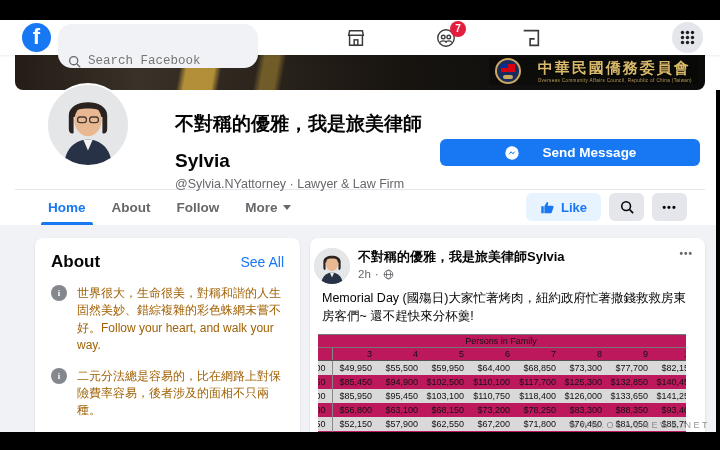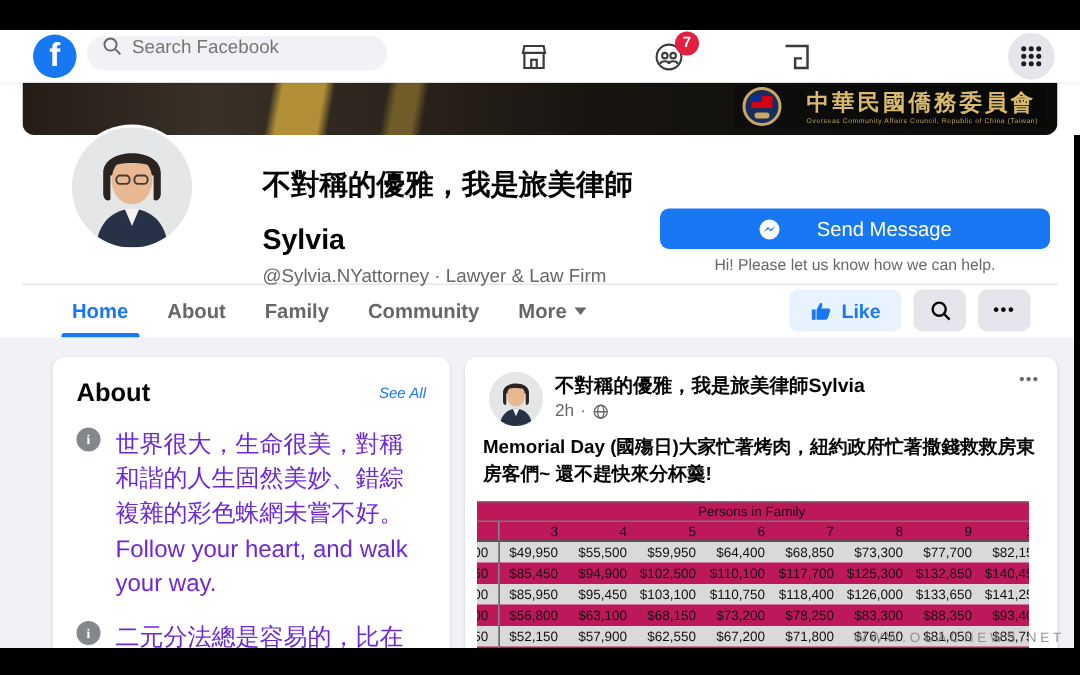--- a/index.html
+++ b/index.html
@@ -9,21 +9,21 @@
 
   
   .bar-black { position:absolute; left:0; width:720px; background:#000; z-index:10; }
   #bar-top { top:0; height:20px; }
   #bar-bottom { top:432px; height:18px; }
   #right-strip { position:absolute; top:90px; left:716px; width:4px; height:360px; background:#000; z-index:9; }
 
   
   #navbar { position:absolute; top:20px; left:0; width:720px; height:35px; background:#fff; box-shadow:0 1px 2px rgba(0,0,0,.08); z-index:5; }
   #fb-logo { position:absolute; top:3px; left:22px; width:29px; height:29px; border-radius:50%; background:#1877f2; color:#fff; font-weight:700; font-size:22px; text-align:center; line-height:27px; }
-  #search-pill { position:absolute; top:4px; left:58px; width:200px; height:23px; border-radius:14px; background:#f0f2f5; display:flex; align-items:flex-start; padding:0 10px; gap:7px; }
+  #search-pill { position:absolute; top:4px; left:58px; width:200px; height:44px; border-radius:14px; background:#f0f2f5; display:flex; align-items:flex-end; padding:0 10px; gap:7px;font-family:Liberation Mono, monospace; }
   #search-pill input { border:none; background:transparent; outline:none; font-size:12.5px; color:#65676b; width:160px; font-family:inherit; }
   .nav-icon { position:absolute; top:7px; width:22px; height:22px; }
   #icon-marketplace { left:345px; }
   #icon-groups { left:435px; }
   #icon-gaming { left:520px; }
   #groups-badge { position:absolute; top:1px; left:450px; min-width:16px; height:16px; background:#e41e3f; border-radius:8px; color:#fff; font-size:10px; font-weight:700; text-align:center; line-height:16px; padding:0 3px; z-index:6; }
   #menu-btn { position:absolute; top:2px; left:672px; width:31px; height:31px; border-radius:50%; background:#e4e6eb; display:flex; align-items:center; justify-content:center; }
 
   
   #cover { position:absolute; top:55px; left:15px; width:690px; height:35px; border-radius:0 0 8px 8px; overflow:hidden;
@@ -38,52 +38,52 @@
   #cover-logo .emblem .hands { position:absolute; bottom:3px; left:6px; width:10px; height:4px; background:#c9a860; border-radius:2px; }
   #cover-logo .org-text { display:flex; flex-direction:column;margin-left:12px; }
   #cover-logo .org-title { color:#d9b96a; font-size:15px; font-weight:700; font-family:"Liberation Serif","DejaVu Serif",serif; letter-spacing:2px; white-space:nowrap; text-shadow:0 1px 1px #000; }
   #cover-logo .org-sub { color:#bfa25d; font-size:4.5px; letter-spacing:.4px; white-space:nowrap; }
 
   
   #avatar-big { position:absolute; top:85px; left:48px; width:80px; height:80px; border-radius:50%; overflow:hidden; z-index:4; background:#e9ebee; box-shadow:0 0 0 2px #fff; }
   #title-block { position:absolute; top:99px; left:175px; z-index:3; }
   #page-title-1, #page-title-2 { font-size:19px; font-weight:700; color:#050505; line-height:1.25;margin-top:13px; }
   #page-handle { margin-top:4px; font-size:12.5px; color:#65676b; }
-  #send-btn { position:absolute; top:139px; left:440px; width:260px; height:27px; background:#1877f2; border:none; border-radius:6px; color:#fff; font-weight:400; font-size:13.5px; display:flex; align-items:center; justify-content:center; gap:23px; cursor:pointer; font-family:inherit; }
+  #send-btn { position:absolute; top:139px; left:440px; width:260px; height:27px; background:#1877f2; border:none; border-radius:6px; color:#fff; font-weight:700; font-size:13.5px; display:flex; align-items:center; justify-content:center; gap:23px; cursor:pointer; font-family:inherit; }
   #help-text { position:absolute; top:171px; left:440px; width:260px; text-align:center; font-size:10.5px; color:#65676b; }
 
   
   #tabbar { position:absolute; top:189px; left:15px; width:690px; height:35px; border-top:1px solid #e4e6eb; background:#fff; }
   #tabs { position:absolute; left:20px; top:0; height:35px; display:flex; }
   .tab { position:relative; height:35px; display:flex; align-items:center; padding:0 13px; font-size:13.5px; font-weight:600; color:#65676b; cursor:pointer; gap:5px; }
   .tab.active { color:#1877f2; }
   .tab.active:after { content:""; position:absolute; left:6px; right:6px; bottom:0; height:3px; background:#1877f2; border-radius:2px 2px 0 0; }
   .caret-down { width:0; height:0; border-left:4px solid transparent; border-right:4px solid transparent; border-top:5px solid #65676b; display:inline-block; }
   #tab-actions { position:absolute; right:18px; top:3px; display:flex; gap:8px; }
   #like-btn { height:28px; padding:0 14px; background:#e7f3ff; border:none; border-radius:6px; color:#1877f2; font-weight:700; font-size:13px; display:flex; align-items:center; gap:6px; cursor:pointer; font-family:inherit; }
   .gray-btn { width:35px; height:28px; background:#e4e6eb; border:none; border-radius:6px; display:flex; align-items:center; justify-content:center; font-size:14px; font-weight:700; color:#050505; cursor:pointer; font-family:inherit; }
 
   
   #content { position:absolute; top:225px; left:0; width:720px; height:225px; background:#f0f2f5; }
   .card { position:absolute; background:#fff; border-radius:8px; box-shadow:0 1px 2px rgba(0,0,0,.15); }
   #about-card { top:13px; left:35px; width:265px; height:230px; padding:14px 16px; overflow:hidden; }
   #about-head { display:flex; justify-content:space-between; align-items:center; }
   #about-title { font-size:17px; font-weight:700; color:#050505; }
-  #see-all { font-size:10px; color:#1877f2; cursor:pointer;font-style:italic; }
+  #see-all { font-size:14px; color:#1877f2; cursor:pointer; }
   .about-item { display:flex; gap:10px; margin-top:13px; }
   .info-icon { flex:0 0 16px; width:16px; height:16px; border-radius:50%; background:#84878c; color:#fff; font-size:9px; font-weight:700; text-align:center; line-height:16px; font-family:"Liberation Serif","DejaVu Serif",serif; }
-  .about-text { font-size:16px; line-height:1.45; color:#6d28d9; }
+  .about-text { font-size:12px; line-height:1.45; color:#a16207; }
 
   #post-card { top:13px; left:310px; width:395px; height:230px; overflow:hidden; }
-  #post-header { position:relative; padding:10px 12px 0 16px; display:flex; gap:8px;text-align:center; }
+  #post-header { position:relative; padding:10px 12px 0 4px; display:flex; gap:8px;text-align:center; }
   #avatar-small { width:36px; height:36px; border-radius:50%; overflow:hidden; background:#e9ebee; flex:0 0 36px; }
   #post-author { font-size:13px; font-weight:700; color:#050505; }
   #post-meta { font-size:11.5px; color:#65676b; display:flex; align-items:center; gap:4px; margin-top:2px; }
   #post-menu { position:absolute; right:12px; top:10px; color:#65676b; font-size:14px; font-weight:700; letter-spacing:1px; cursor:pointer; }
-  #post-text { padding:6px 12px 0 12px; font-size:12.5px; line-height:1.4; color:#050505;font-weight:bold; }
+  #post-text { padding:6px 12px 0 12px; font-size:12.5px; line-height:1.4; color:#050505; }
 
   
   #table-clip { margin:9px 0 0 8px; width:368px; overflow:hidden; }
   #income-table { width:398px; margin-left:-16px; border-collapse:collapse; font-size:9px; color:#111; table-layout:fixed; background:#be185d; }
   #income-table td, #income-table th { padding:0 6px 0 0; height:14px; white-space:nowrap; overflow:hidden; }
   #income-table .group-row td { text-align:center; font-size:9px; border-top:1px solid #777; border-bottom:1px solid #777; height:13px; padding:0; }
   #income-table .col-row th { text-align:right; font-weight:400; border-bottom:1.5px solid #555; height:13px; }
   #income-table tbody tr:nth-child(odd) { background:#d9d9d9; }
   #income-table td.num { text-align:right; }
   #income-table .fragcol { border-right:1px solid #888; }
@@ -184,35 +184,31 @@
 
   <button id="send-btn">
     <span>
       <svg width="16" height="16" viewBox="0 0 24 24">
           <circle cx="12" cy="12" r="10" fill="#fff"></circle>
           <path d="M6 14.5 L10.5 9.5 L13 12 L18 8.5 L13.5 14 L11 11.5 Z" fill="#1877f2"></path>
         </svg>
     </span>
     <span>Send Message</span>
   </button>
-  <div id="help-text">Hi! Please let us know how we can help.</div>
 
   <div id="tabbar">
     <div id="tabs">
         <div class="tab active">
           <span>Home</span>
         </div>
         <div class="tab">
           <span>About</span>
         </div>
         <div class="tab">
-          <span>Family</span>
-        </div>
-        <div class="tab">
-          <span>Community</span>
+          <span>Follow</span>
         </div>
         <div class="tab">
           <span>More</span>
           <span class="caret-down"></span>
         </div>
       </div>
     <div id="tab-actions">
       <button id="like-btn">
         <span>
           <svg width="15" height="15" viewBox="0 0 24 24" fill="#1877f2">

